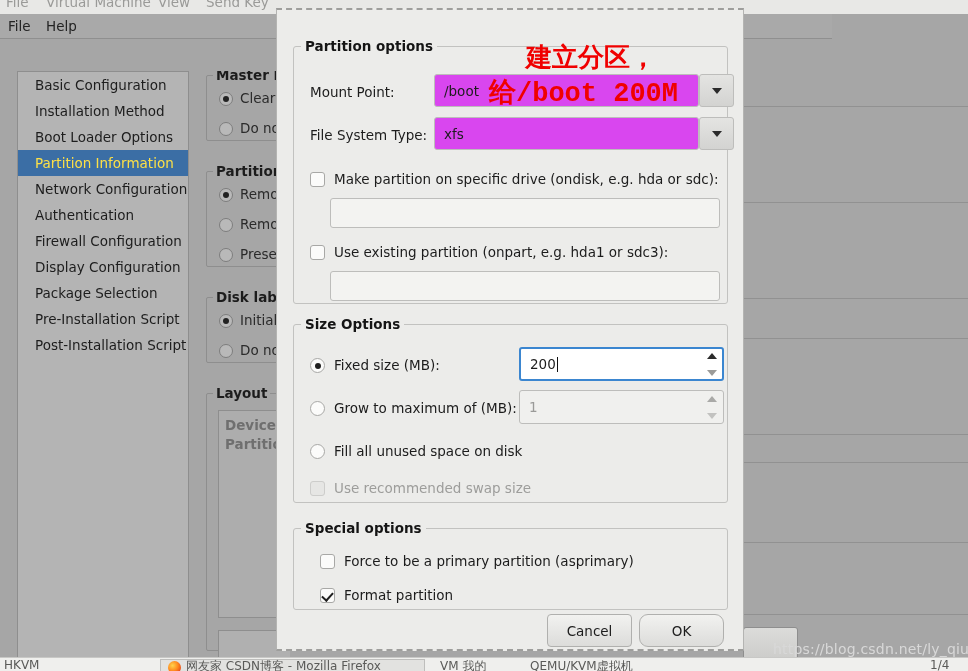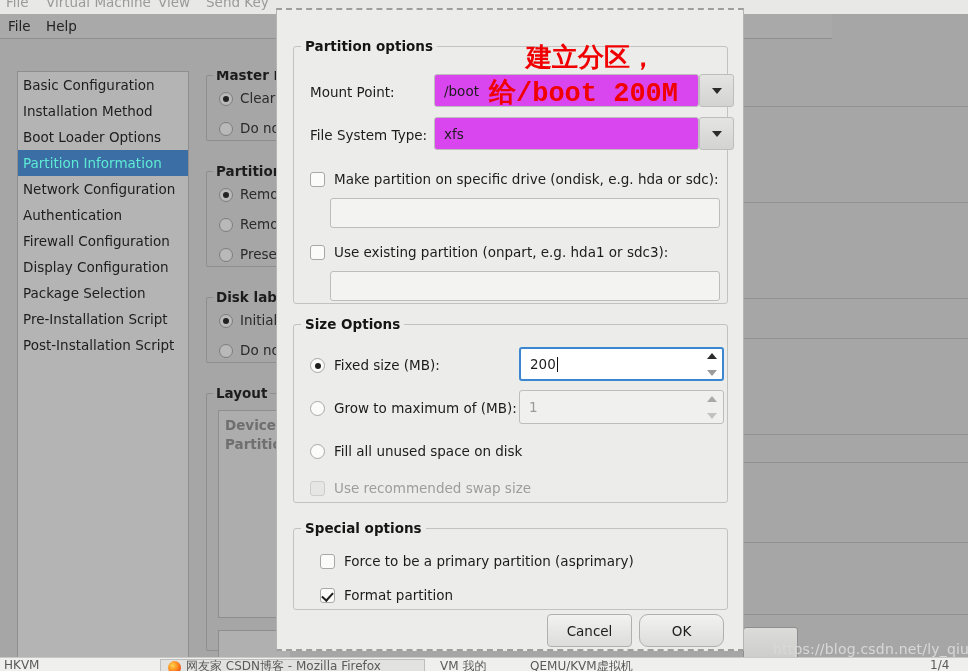--- a/index.html
+++ b/index.html
@@ -51,25 +51,25 @@
     background: #a6a6a6;
   }
   .sidebar {
     position: absolute; left: 17px; top: 31px; width: 172px; height: 608px;
     background: #b4b4b4;
     border: 1px solid #8e8e8e;
     overflow: hidden;
   }
   .side-item {
     height: 26px; line-height: 26px;
-    padding-left: 5px;
+    padding-left: 17px;
     font-size: 13.5px; color: #1d1d1d;
     white-space: nowrap;
   }
-  .side-item.sel { background: #3b6ea5; color: #5eead4; }
+  .side-item.sel { background: #3b6ea5; color: #fde047; }
 
   
   .bgpanel { position: absolute; left: 200px; top: 31px; width: 90px; height: 610px; overflow: hidden; }
   .gbox {
     position: absolute;
     border: 1px solid #8e8e8e;
     border-radius: 2px;
   }
   .gbox > .gtitle {
     position: absolute; top: -9px; left: 6px;

